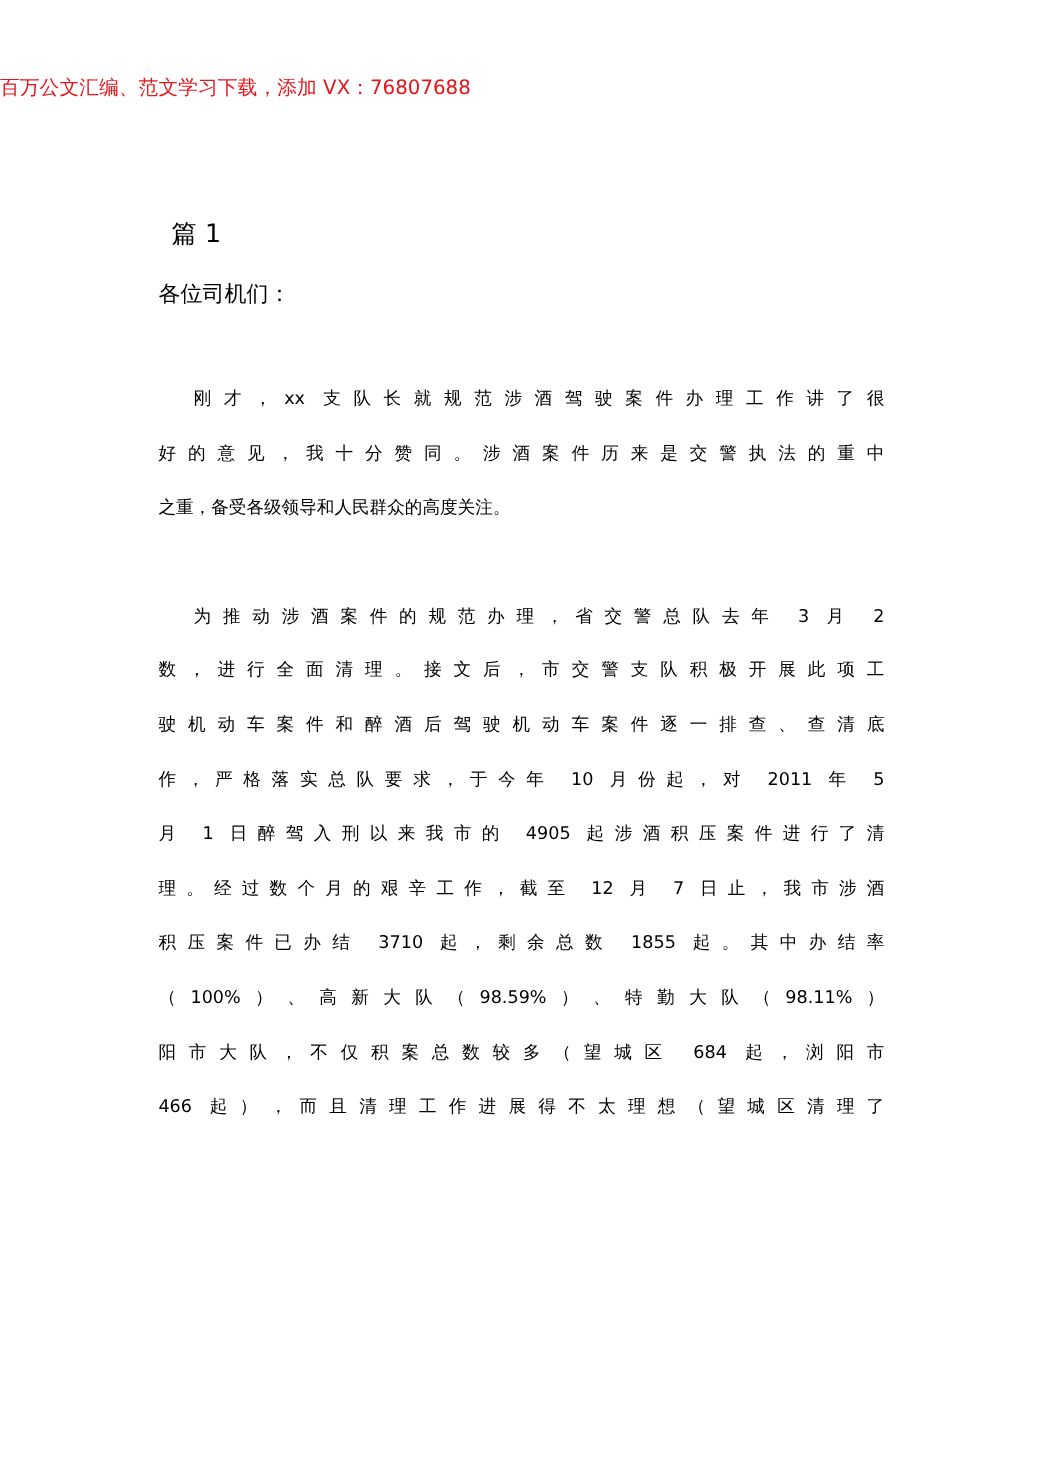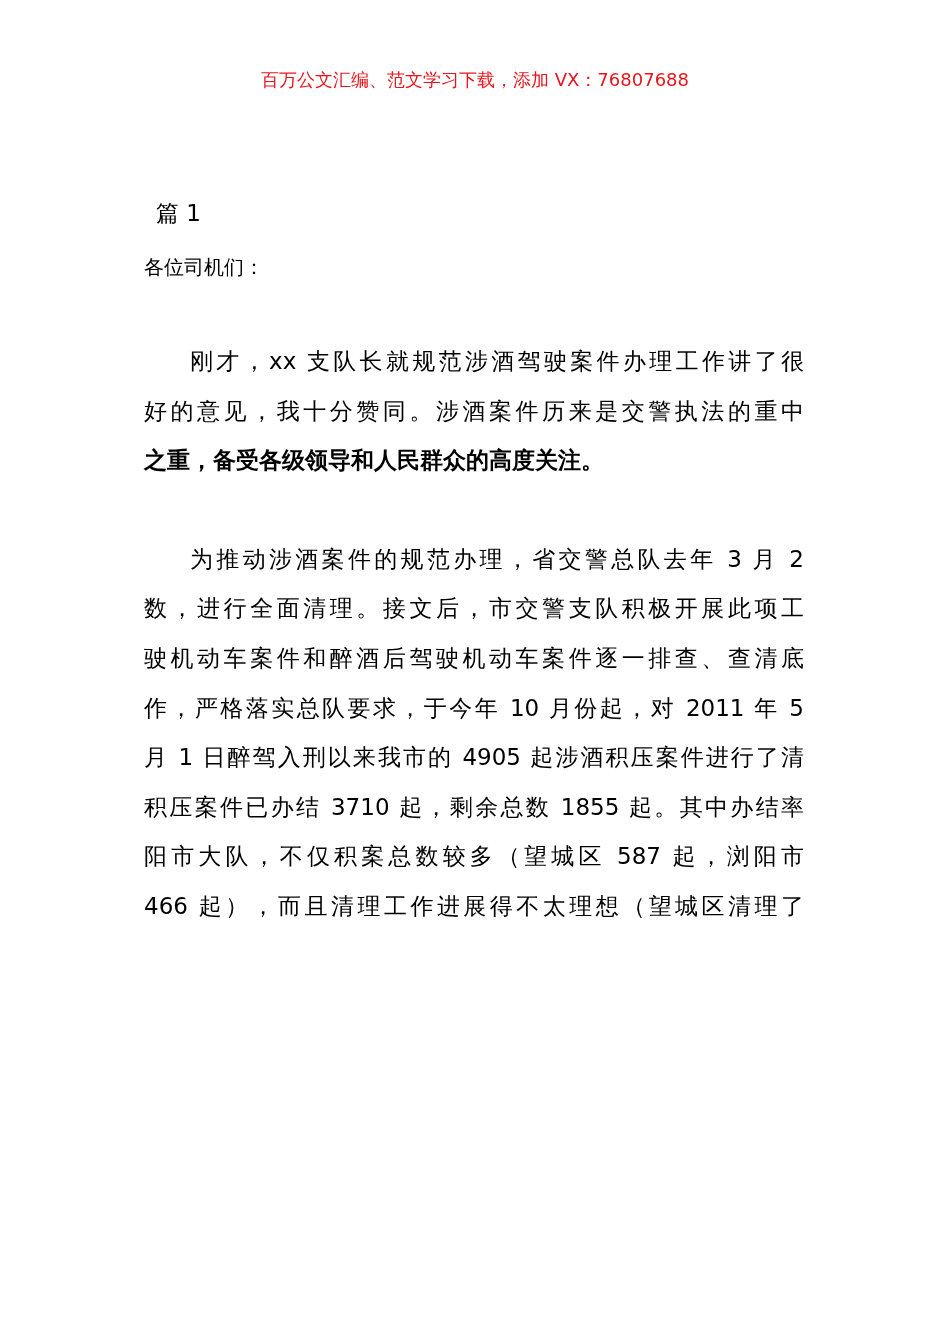--- a/index.html
+++ b/index.html
@@ -13,21 +13,20 @@
       position: relative;
       overflow: hidden;
       font-family: "DejaVu Sans", "Liberation Sans", sans-serif;
       color: #000000;
     }
     .page-header {
       position: absolute;
       top: 66px;
       left: 0;
       width: 950px;
-      text-align: center;
       font-size: 18px;
       line-height: 28px;
       color: #e8141b;
     }
     .doc-body {
       position: absolute;
       top: 180px;
       left: 144px;
       width: 664px;
     }
@@ -37,40 +36,39 @@
       height: 42px;
       margin: 12px;
     }
     .salutation {
       font-size: 20px;
       line-height: 42px;
       height: 42px;
       margin: 0 0 49px 0;
     }
     .para {
-      font-size: 23px;
+      font-size: 16px;
       line-height: 49.6px;
       margin: 0 4px 49px 0;
       text-indent: 2em;
       text-align: justify;
       text-justify: inter-character;
     }
     .para .line {
       display: block;
       white-space: nowrap;
       text-indent: 0;
       text-align: justify;
       text-align-last: justify;
     }
     .para .line.first {
       padding-left: 2em;
     }
     .para .line.last {
       text-align-last: left;
-      font-weight: bold;
     }
   </style>
 </head>
 <body>
 
 <div class="page-header">百万公文汇编、范文学习下载，添加 VX：76807688</div>
 
 <div class="doc-body">
   <p class="section-title">篇 1</p>
   <p class="salutation">各位司机们：</p>
@@ -80,17 +78,19 @@
     <span class="line">好的意见，我十分赞同。涉酒案件历来是交警执法的重中</span>
     <span class="line last">之重，备受各级领导和人民群众的高度关注。</span>
   </div>
 
   <div class="para">
     <span class="line first">为推动涉酒案件的规范办理，省交警总队去年 3 月 2</span>
     <span class="line">数，进行全面清理。接文后，市交警支队积极开展此项工</span>
     <span class="line">驶机动车案件和醉酒后驾驶机动车案件逐一排查、查清底</span>
     <span class="line">作，严格落实总队要求，于今年 10 月份起，对 2011 年 5</span>
     <span class="line">月 1 日醉驾入刑以来我市的 4905 起涉酒积压案件进行了清</span>
+    <span class="line">理。经过数个月的艰辛工作，截至 12 月 7 日止，我市涉酒</span>
     <span class="line">积压案件已办结 3710 起，剩余总数 1855 起。其中办结率</span>
-    <span class="line">阳市大队，不仅积案总数较多（望城区 587 起，浏阳市</span>
+    <span class="line">（100%）、高新大队（98.59%）、特勤大队（98.11%）</span>
+    <span class="line">阳市大队，不仅积案总数较多（望城区 684 起，浏阳市</span>
     <span class="line">466 起），而且清理工作进展得不太理想（望城区清理了</span>
   </div>
 </div>
 
 </body></html>

